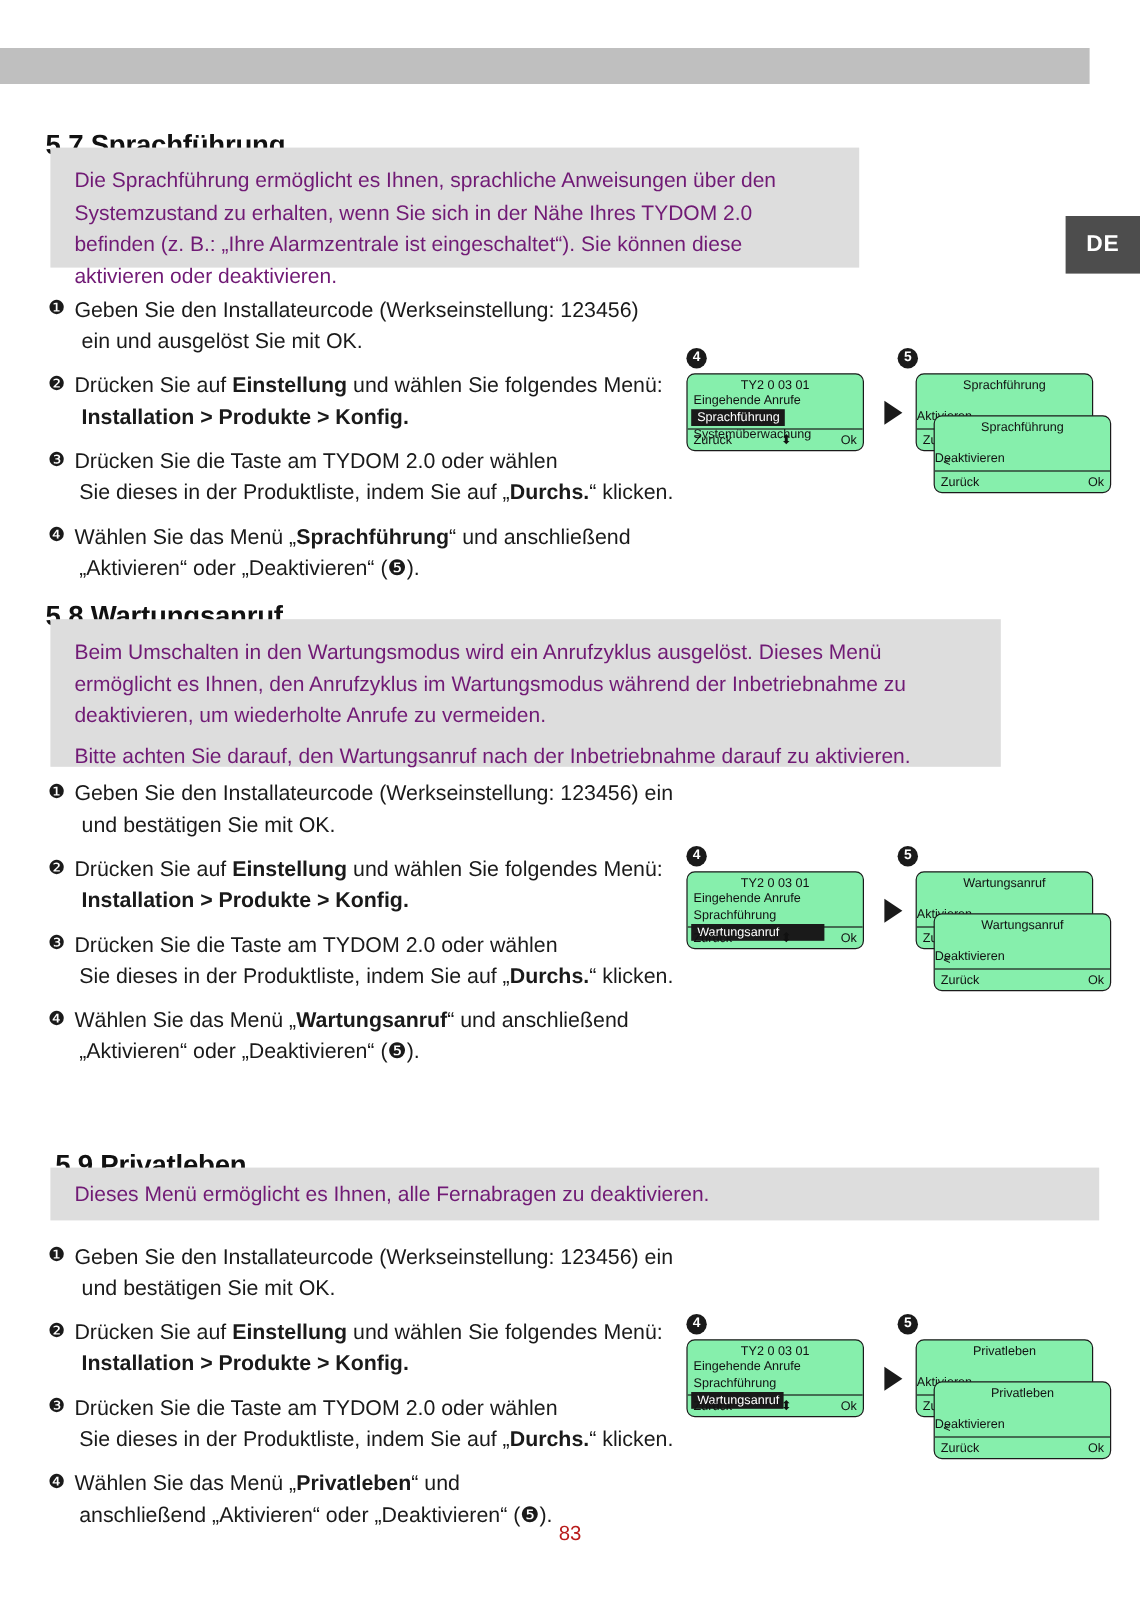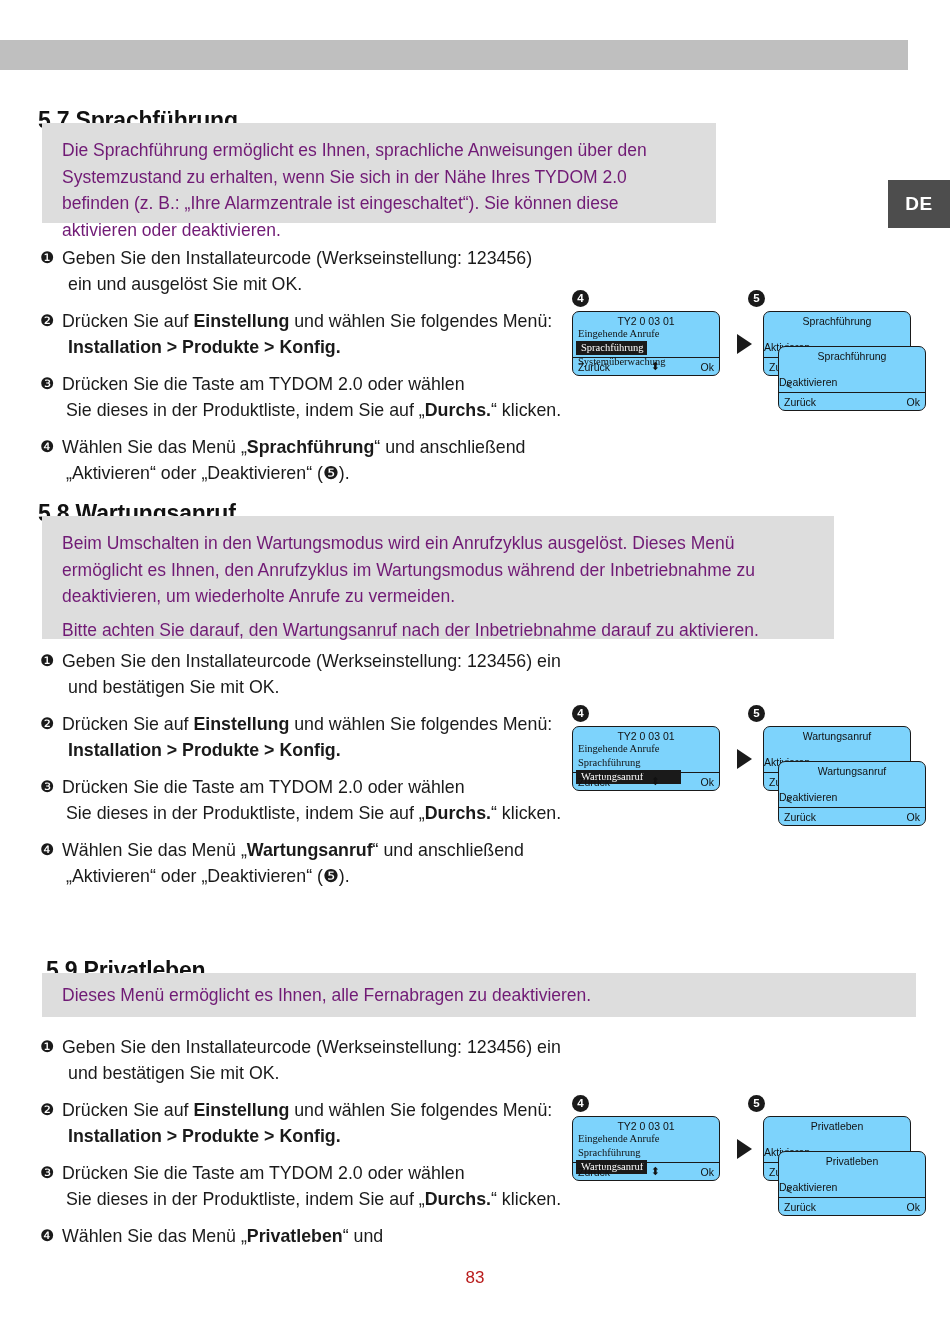--- a/index.html
+++ b/index.html
@@ -108,36 +108,35 @@
     align-items: center;
     justify-content: center;
     line-height: 1;
   }
 
   .lcd {
     position: absolute;
     box-sizing: border-box;
     border: 1.6px solid #1a1a1a;
     border-radius: 7px;
-    background: #7dd3fc;
+    background: #86efac;
     font-size: 10.5px;
     color: #111111;
     overflow: hidden;
   }
   .lcd .lcd-title {
     text-align: center;
     padding-top: 3px;
     font-size: 10.5px;
   }
   .lcd .lcd-row {
     padding-left: 5px;
     line-height: 14px;
     font-size: 10.5px;
     white-space: nowrap;
-    font-family: Liberation Serif, serif;
   }
   .lcd .lcd-row.sel {
     background: #1a1a1a;
     color: #ffffff;
     display: inline-block;
     padding-right: 4px;
     margin-left: 3px;
   }
   .lcd .lcd-rowwrap { padding-left: 0; }
   .lcd .lcd-footer {
@@ -355,20 +354,21 @@
     <b class="ln2">Installation &gt; Produkte &gt; Konfig.</b>
   </div>
   <div class="step">
     <span class="marker">❸</span>
     <span>Drücken Sie die Taste am TYDOM 2.0 oder wählen</span>
     <span class="ln2 nob"><span>Sie dieses in der Produktliste, indem Sie auf „</span><b>Durchs.</b><span>“ klicken.</span></span>
   </div>
   <div class="step">
     <span class="marker">❹</span>
     <span>Wählen Sie das Menü „</span><b>Privatleben</b><span>“ und</span>
+    <span class="ln2 nob">anschließend „Aktivieren“ oder „Deaktivieren“ (❺).</span>
   </div>
 </div>
 
 <div class="screen-group" style="left:565px; top:1095px; width:350px; height:145px;">
   <div class="callout" style="left:7px; top:0px;">4</div>
   <div class="callout" style="left:183px; top:0px;">5</div>
 
   <div class="lcd" style="left:7px; top:21px; width:148px; height:65px;">
     <div class="lcd-title">TY2 0 03 01</div>
     <div class="lcd-row">Eingehende Anrufe</div>

